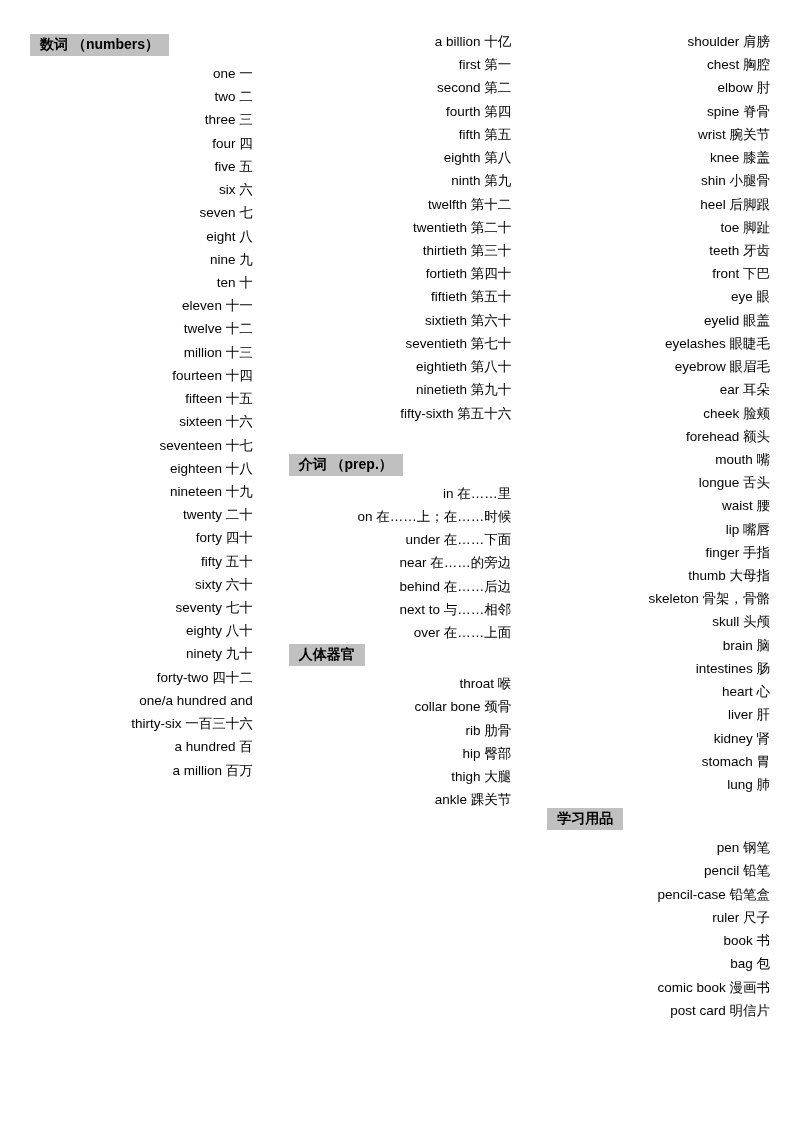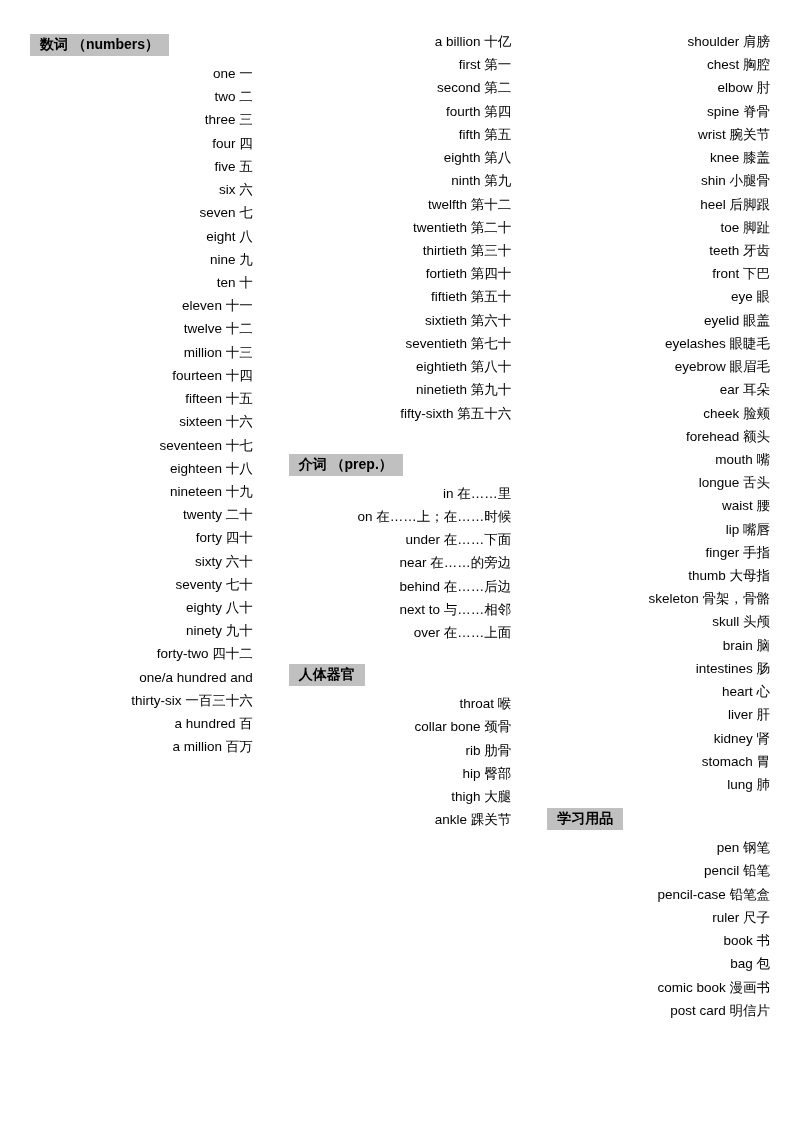--- a/index.html
+++ b/index.html
@@ -74,20 +74,21 @@
         <li><span class="en">twelve</span> <span class="zh">十二</span></li>
         <li><span class="en">million</span> <span class="zh">十三</span></li>
         <li><span class="en">fourteen</span> <span class="zh">十四</span></li>
         <li><span class="en">fifteen</span> <span class="zh">十五</span></li>
         <li><span class="en">sixteen</span> <span class="zh">十六</span></li>
         <li><span class="en">seventeen</span> <span class="zh">十七</span></li>
         <li><span class="en">eighteen</span> <span class="zh">十八</span></li>
         <li><span class="en">nineteen</span> <span class="zh">十九</span></li>
         <li><span class="en">twenty</span> <span class="zh">二十</span></li>
         <li><span class="en">forty</span> <span class="zh">四十</span></li>
+        <li><span class="en">fifty</span> <span class="zh">五十</span></li>
         <li><span class="en">sixty</span> <span class="zh">六十</span></li>
         <li><span class="en">seventy</span> <span class="zh">七十</span></li>
         <li><span class="en">eighty</span> <span class="zh">八十</span></li>
         <li><span class="en">ninety</span> <span class="zh">九十</span></li>
         <li><span class="en">forty-two</span> <span class="zh">四十二</span></li>
         <li><span class="en">one/a hundred and</span></li>
         <li><span class="en">thirty-six</span> <span class="zh">一百三十六</span></li>
         <li><span class="en">a hundred</span> <span class="zh">百</span></li>
         <li><span class="en">a million</span> <span class="zh">百万</span></li>
       </ul>
@@ -121,21 +122,21 @@
     <ul class="word-list" id="col2-prep-list">
     <li><span class="en">in</span> <span class="zh">在……里</span></li>
         <li><span class="en">on</span> <span class="zh">在……上；在……时候</span></li>
         <li><span class="en">under</span> <span class="zh">在……下面</span></li>
         <li><span class="en">near</span> <span class="zh">在……的旁边</span></li>
         <li><span class="en">behind</span> <span class="zh">在……后边</span></li>
         <li><span class="en">next to</span> <span class="zh">与……相邻</span></li>
         <li><span class="en">over</span> <span class="zh">在……上面</span></li>
       </ul>
 
-    <div class="section-gap section-header" style="margin-top:20px;">
+    <div class="section-gap section-header" style="margin-top:0;">
       <span>人体器官</span>
     </div>
     <ul class="word-list" id="col2-body-list">
     <li><span class="en">throat</span> <span class="zh">喉</span></li>
         <li><span class="en">collar bone</span> <span class="zh">颈骨</span></li>
         <li><span class="en">rib</span> <span class="zh">肋骨</span></li>
         <li><span class="en">hip</span> <span class="zh">臀部</span></li>
         <li><span class="en">thigh</span> <span class="zh">大腿</span></li>
         <li><span class="en">ankle</span> <span class="zh">踝关节</span></li>
       </ul>

